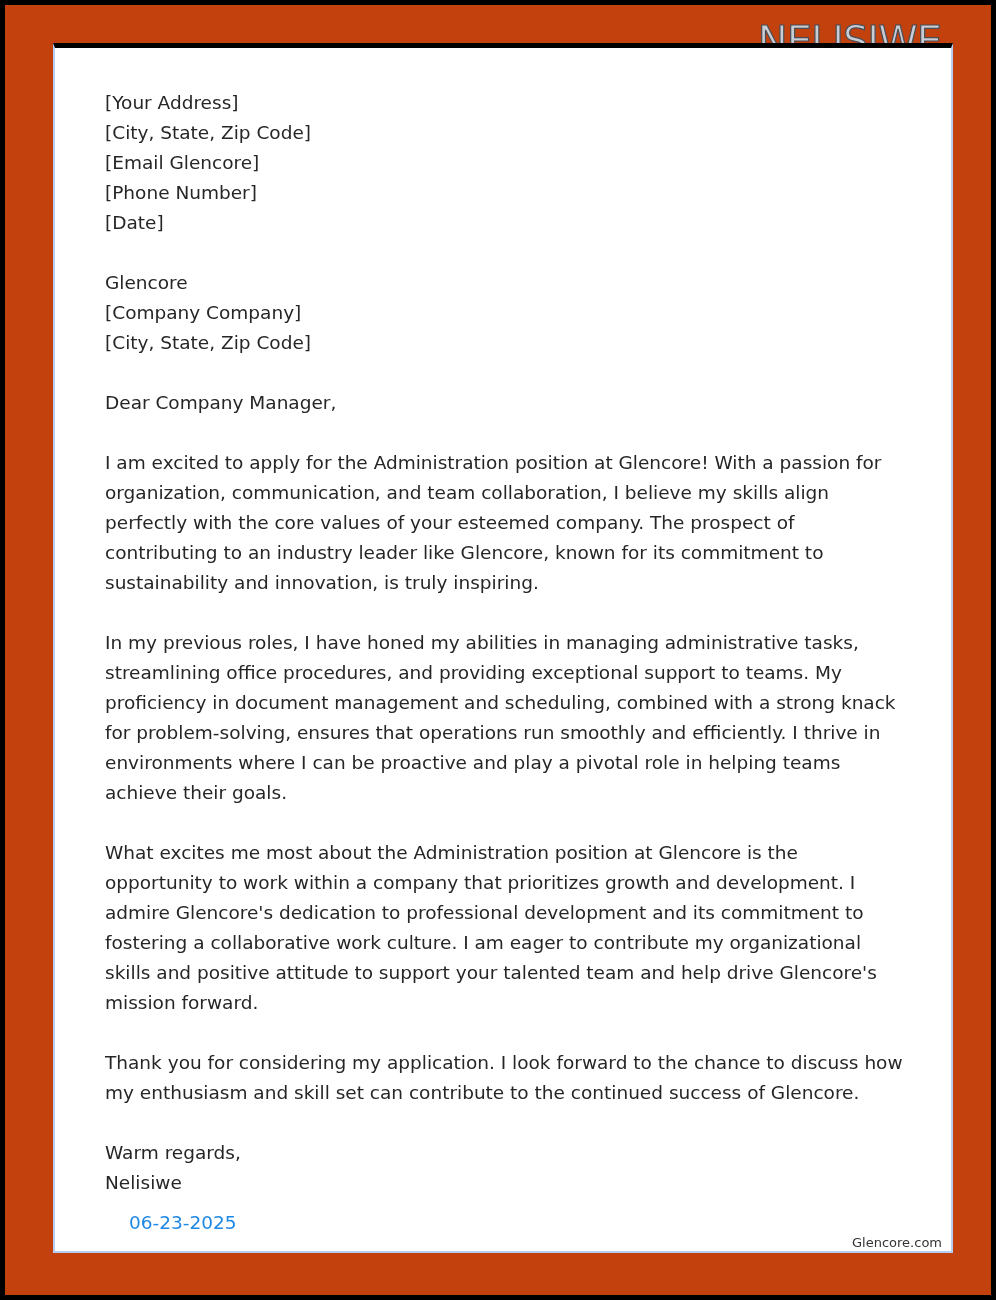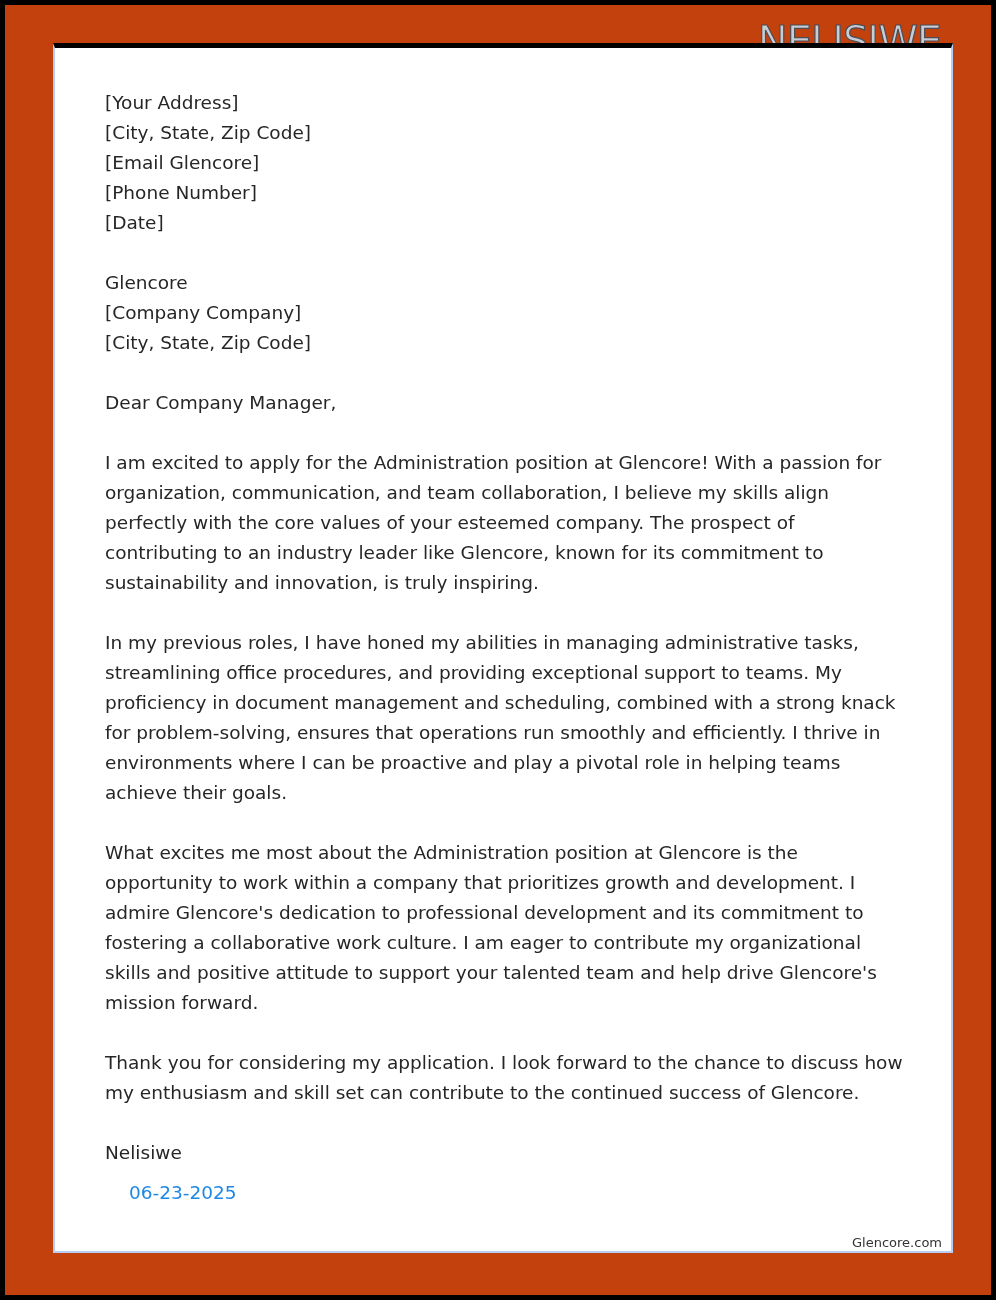--- a/index.html
+++ b/index.html
@@ -112,20 +112,21 @@
       <span class="line">Dear Company Manager,</span>
 
       <div class="gap"></div>
 
       <p class="para">I am excited to apply for the Administration position at Glencore! With a passion for organization, communication, and team collaboration, I believe my skills align perfectly with the core values of your esteemed company. The prospect of contributing to an industry leader like Glencore, known for its commitment to sustainability and innovation, is truly inspiring.</p>
       <p class="para">In my previous roles, I have honed my abilities in managing administrative tasks, streamlining office procedures, and providing exceptional support to teams. My proficiency in document management and scheduling, combined with a strong knack for problem-solving, ensures that operations run smoothly and efficiently. I thrive in environments where I can be proactive and play a pivotal role in helping teams achieve their goals.</p>
       <p class="para">What excites me most about the Administration position at Glencore is the opportunity to work within a company that prioritizes growth and development. I admire Glencore's dedication to professional development and its commitment to fostering a collaborative work culture. I am eager to contribute my organizational skills and positive attitude to support your talented team and help drive Glencore's mission forward.</p>
       <p class="para">Thank you for considering my application. I look forward to the chance to discuss how my enthusiasm and skill set can contribute to the continued success of Glencore.</p>
 
       <div>
+        <span class="line">Warm regards,</span>
         <span class="line">Nelisiwe</span>
         <span class="line date-line">06-23-2025</span>
       </div>
     </div>
 
     <div class="footer-credit">Glencore.com</div>
   </div>
 </div>
 
 </body></html>

